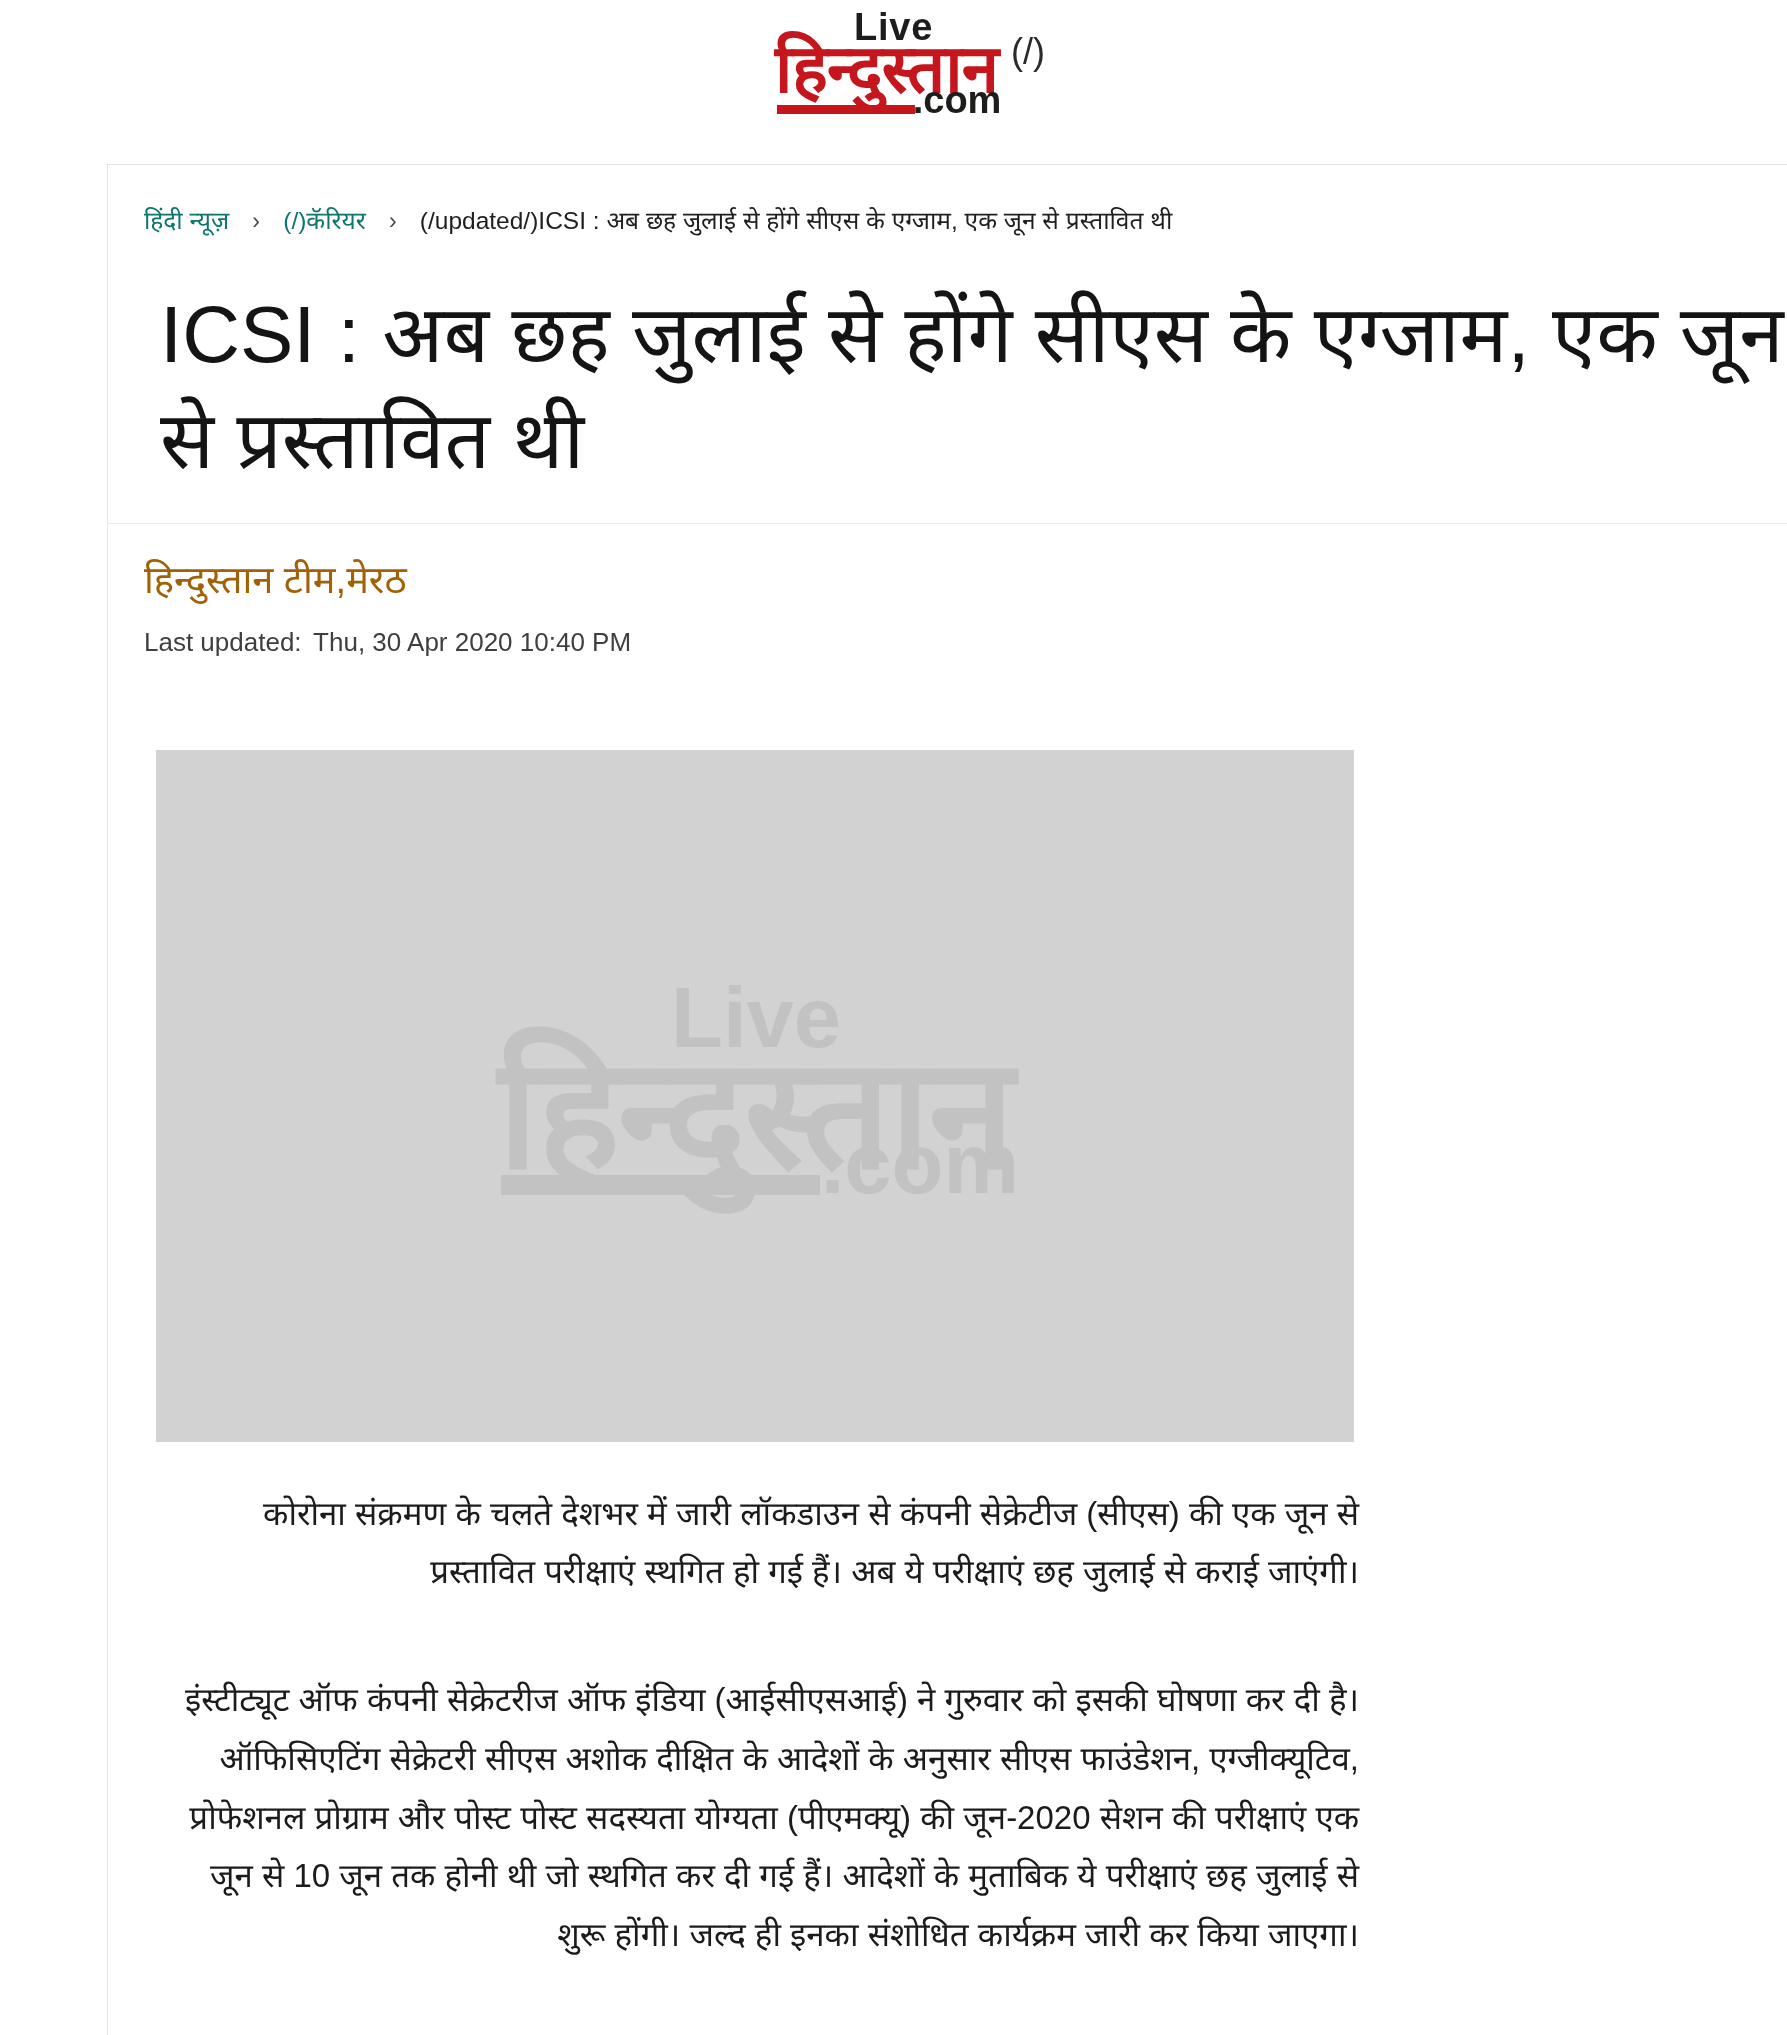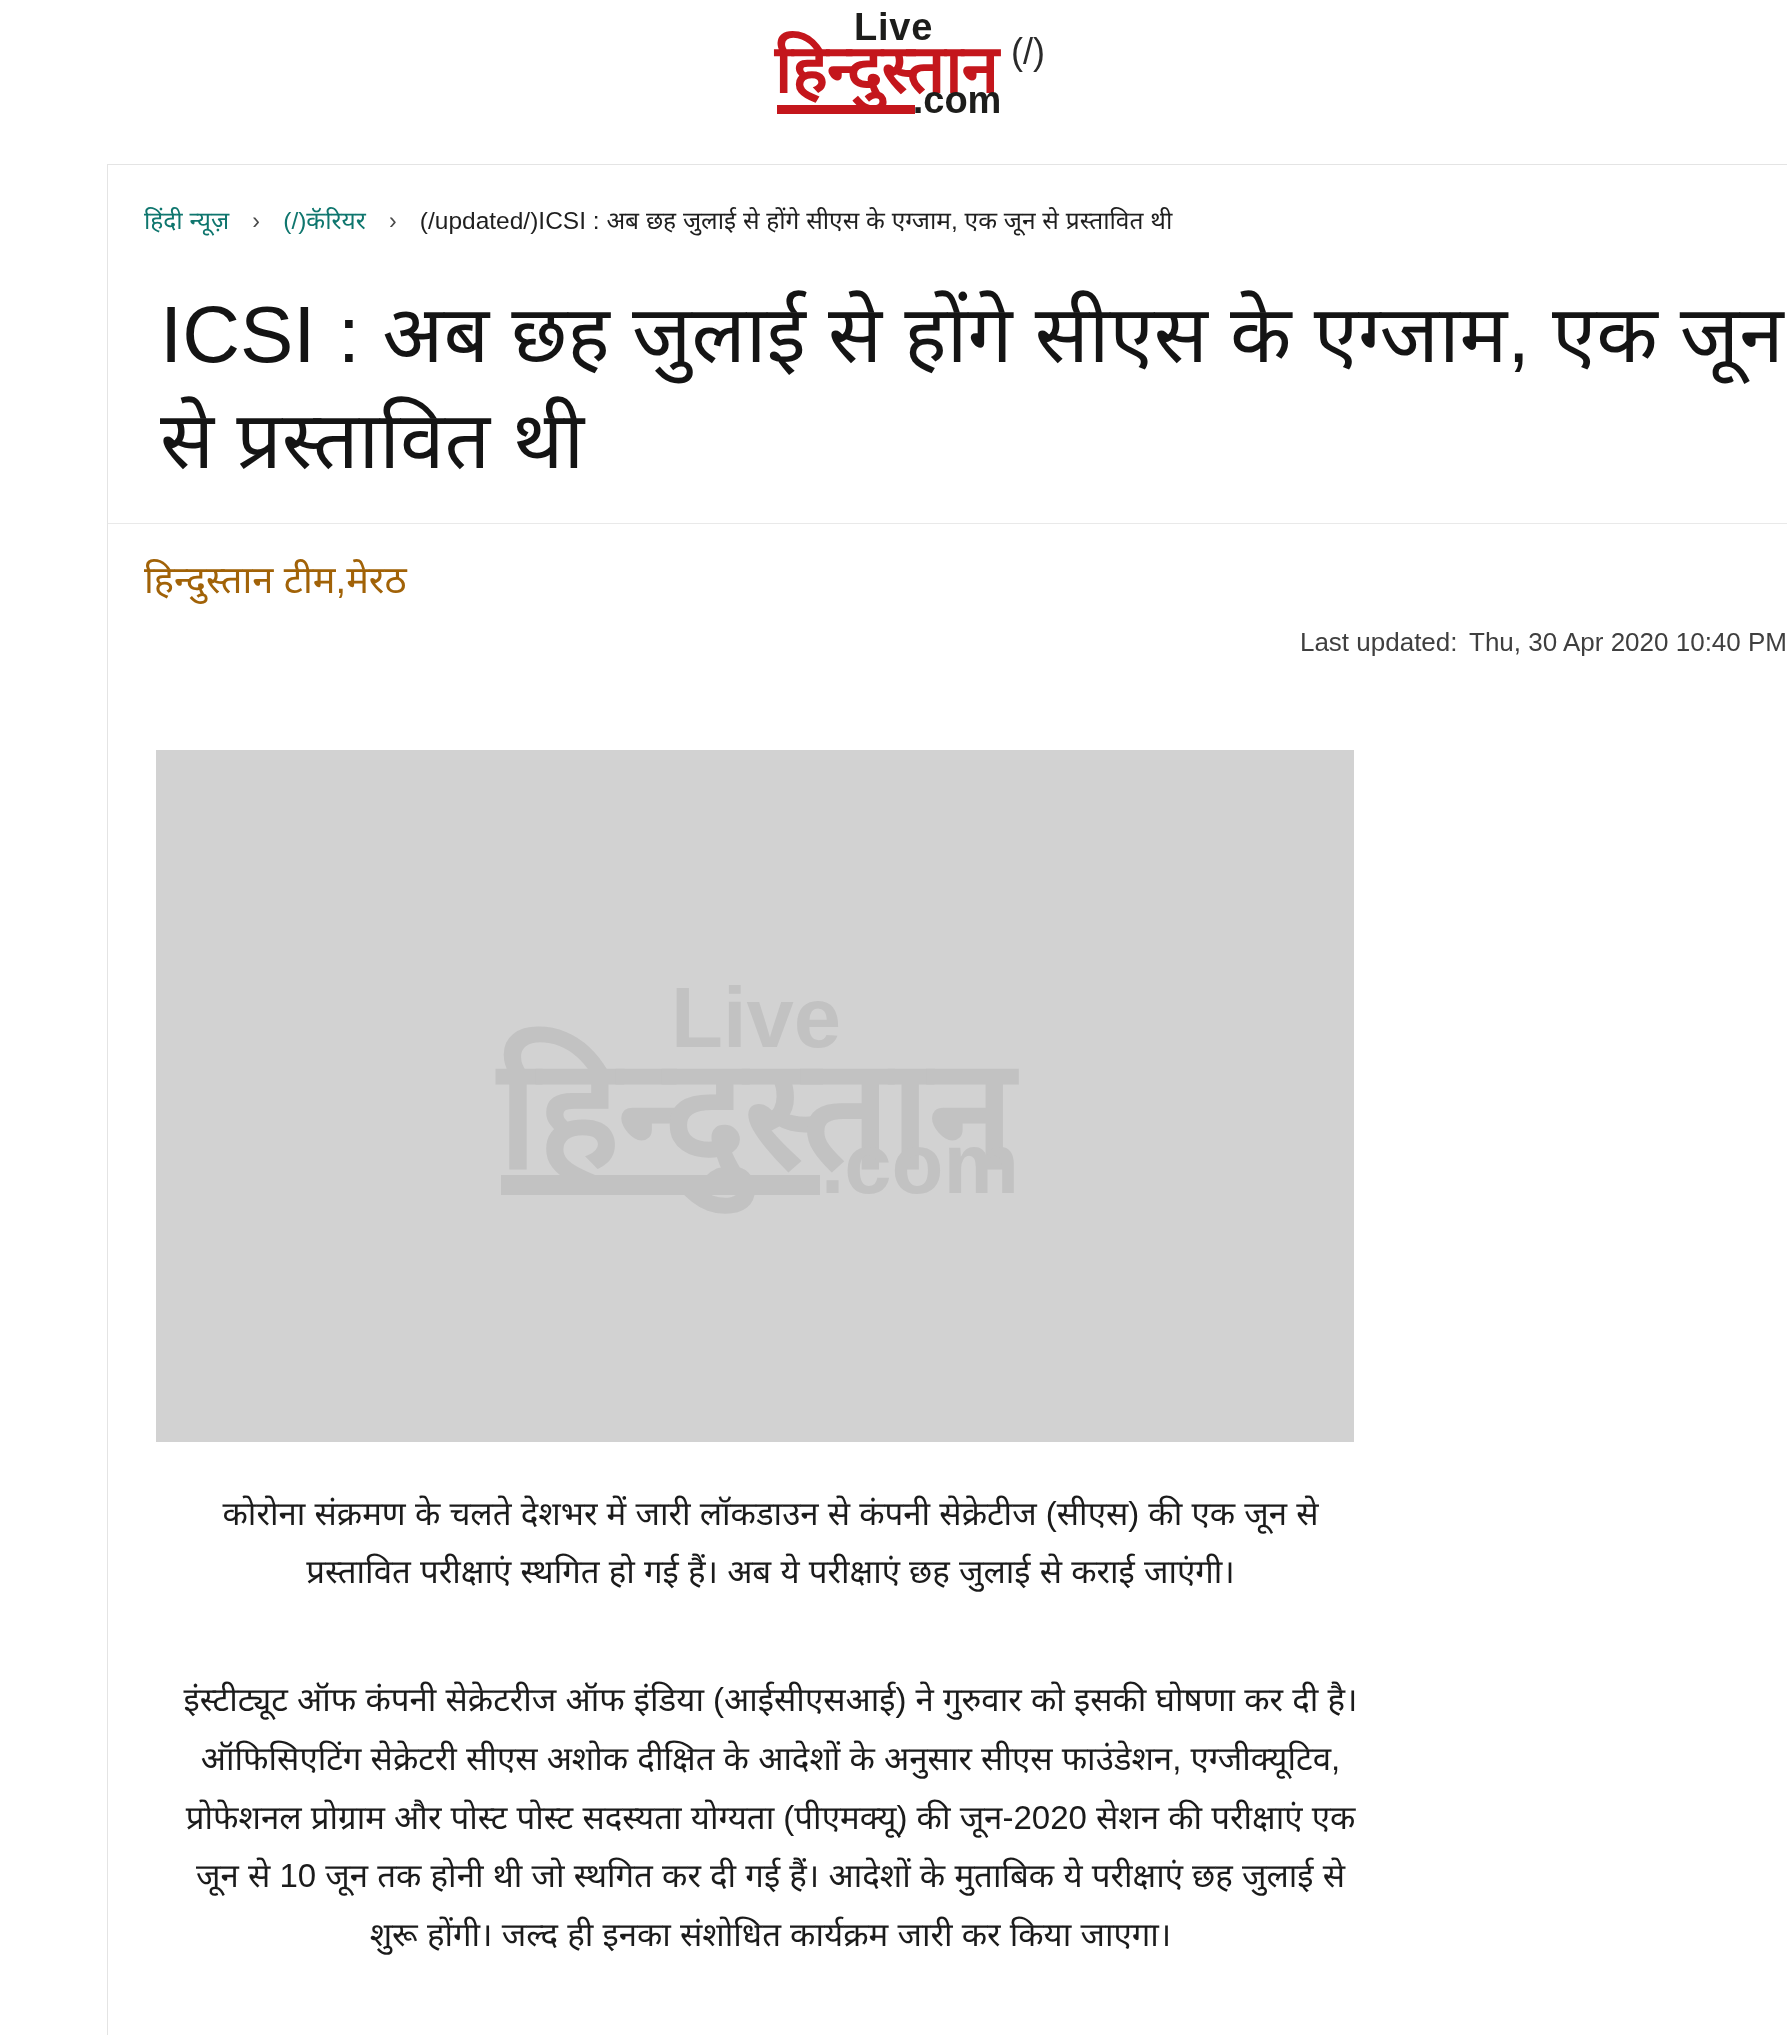--- a/index.html
+++ b/index.html
@@ -53,21 +53,21 @@
     font-size:80px; font-weight:400; line-height:1.32; color:#141414;
     max-width:1633px; letter-spacing:0;
   }
 
   .divider {
     margin:29.5px 0 0 -36px;
     border:none; border-top:0.8px solid #e9e9e9; height:0;
   }
 
   .byline { margin-top:28px; font-size:38px; color:#a16207; }
-  .updated { margin-top:23px; font-size:26px; color:#3f3f3f;text-align:right; }
+  .updated { margin-top:23px; font-size:26px; color:#3f3f3f; }
   .updated .lbl { margin-right:11.5px; }
 
   
   .article-figure {
     margin:92px 0 0 12.3px;
     width:1198px; height:692px; background:#d2d2d2;
     display:flex; align-items:center; justify-content:center;
     position:relative;
   }
   .wm { position:relative; display:inline-block; transform:translateY(-21px); }
@@ -83,24 +83,24 @@
   .wm-underline {
     position:absolute; left:3.3px; bottom:-11.5px; width:62%; height:19.6px; background:#c2c2c2;
   }
   .wm-com {
     position:absolute; right:-6.5px; bottom:-29.5px;
     font-size:85px; font-weight:bold; color:#c2c2c2;
   }
 
   
   .body-para {
-    margin:43px 0 0 26px;
+    margin:43px 0 0 14px;
     width:1201px;
     font-size:33px; line-height:1.78; color:#1b1b1b;
-    text-align:center;
+    text-align:right;
   }
   .body-para + .body-para { margin-top:69px; }
 </style>
 </head>
 <body>
 
 <header class="site-header">
   <a class="logo" href="#">
     <span class="logo-live">Live</span>
     <span class="logo-brand">हिन्दुस्तान</span>

